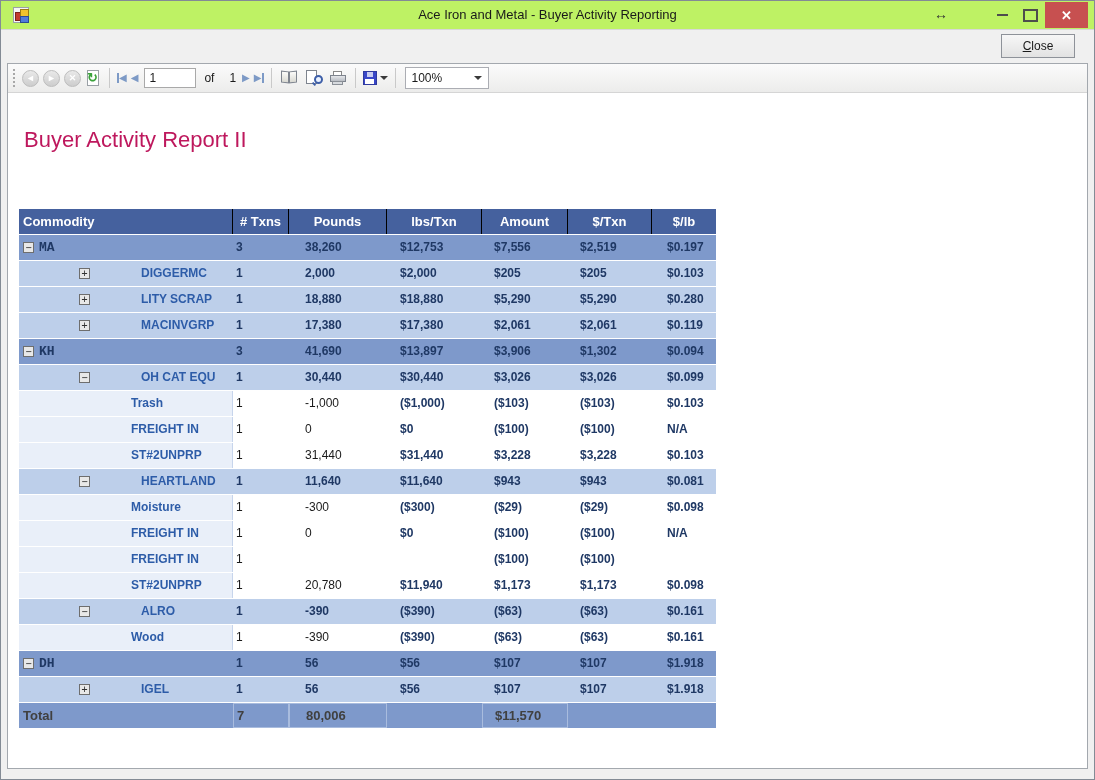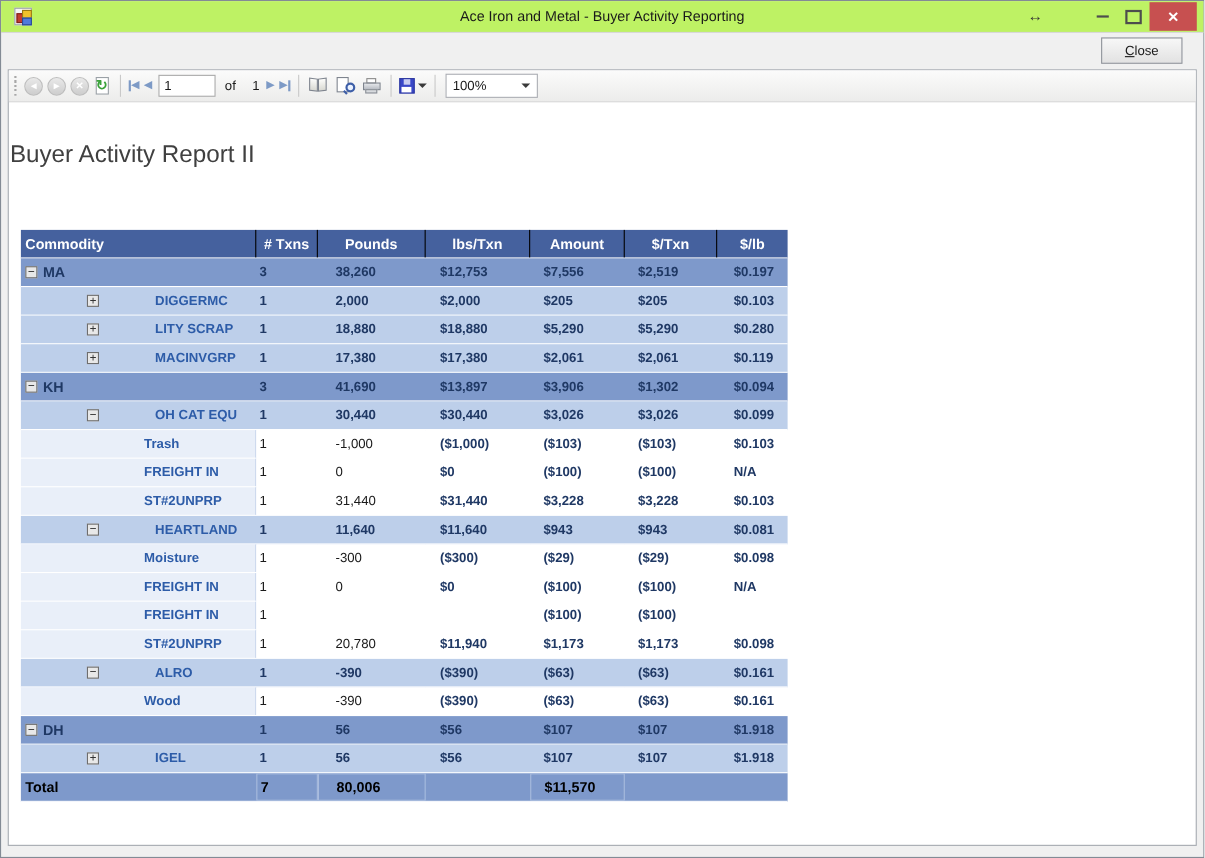--- a/index.html
+++ b/index.html
@@ -57,53 +57,53 @@
   .icon-print .tray{position:absolute;left:3px;top:10px;width:11px;height:4px;background:#D7DADE;border:1px solid #8B9097;box-sizing:border-box;}
   .icon-floppy{position:relative;width:14px;height:14px;}
   .icon-floppy .bodyf{position:absolute;inset:0;background:#3947C8;border:1px solid #2F3A9E;box-sizing:border-box;}
   .icon-floppy .shutter{position:absolute;left:4px;top:1px;width:6px;height:5px;background:#C8CCF0;}
   .icon-floppy .label{position:absolute;left:2px;bottom:1px;width:9px;height:5px;background:#FFF;}
   .caret{width:0;height:0;border-left:4px solid transparent;border-right:4px solid transparent;border-top:4px solid #3A3A3A;margin-left:3px;}
   .zoombox{width:84px;height:22px;border:1px solid #ABADB3;background:#FFF;display:flex;align-items:center;
            font-size:12px;color:#1A1A1A;padding:0 6px;box-sizing:border-box;justify-content:space-between;margin-left:4px;}
 
   
-  .report-title{position:absolute;left:1px;top:62px;font-size:22px;color:#404040;line-height:28px;}
+  .report-title{position:absolute;left:16px;top:62px;font-size:22px;color:#be185d;line-height:28px;}
   .rtable{position:absolute;left:11px;top:145px;width:697px;}
   .trow{display:grid;grid-template-columns:214px 56px 98px 95px 86px 84px 64px;height:25px;border-bottom:1px solid #FFF;
         font-size:12px;align-items:center;}
   .trow.header{background:#45619E;height:25px;}
   .trow.header .hc{color:#FFF;font-weight:bold;font-size:13px;text-align:center;height:25px;line-height:25px;
                    border-right:1px solid #000000;box-sizing:border-box;}
   .trow.header .hc:last-child{border-right:none;}
   .trow.header .hc:first-child{text-align:left;padding-left:4px;}
   .trow.group{background:#7E99CB;}
   .trow.sub{background:#BDCFEA;}
   .trow.detail .cell{background:#FFF;height:25px;line-height:25px;}
   .trow.detail .c0{background:#E9EFF9;border-right:1px solid #C7D5EC;box-sizing:border-box;}
   .cell{height:25px;line-height:25px;white-space:nowrap;overflow:hidden;}
   .c0{display:flex;align-items:center;}
   .toggle{width:11px;height:11px;border:1px solid #6E6E6E;background:#E8E8E8;color:#333;font-size:10px;line-height:9px;
           text-align:center;box-sizing:border-box;flex:0 0 auto;font-family:"DejaVu Sans Mono",monospace;}
   .group .c0{padding-left:4px;gap:5px;}
-  .group .lbl{color:#1F3864;font-weight:bold;font-size:13px;}
+  .group .lbl{color:#1F3864;font-weight:bold;font-size:13px;font-family:Liberation Mono, monospace;}
   .sub .c0{padding-left:60px;gap:5px;}
   .sub .lbl{color:#2D5CA8;font-weight:bold;margin-left:46px;}
   .detail .c0{padding-left:112px;}
   .detail .lbl{color:#2D5CA8;font-weight:bold;}
   .num{color:#1F3864;font-weight:bold;}
   .detail .plain{color:#1A1A1A;font-weight:normal;}
   .trow .cell:nth-child(2){padding-left:3px;}
   .trow .cell:nth-child(3){padding-left:16px;}
   .trow .cell:nth-child(4){padding-left:13px;}
   .trow .cell:nth-child(5){padding-left:12px;}
   .trow .cell:nth-child(6){padding-left:12px;}
   .trow .cell:nth-child(7){padding-left:15px;}
   .trow.total{background:#7E99CB;}
-  .trow.total .cell{color:#000000;font-weight:bold;font-size:13px;}
+  .trow.total .cell{color:#404040;font-weight:bold;font-size:13px;}
   .trow.total .c0{padding-left:4px;}
   .trow.total .boxed{border:1px solid #A9BCDE;box-sizing:border-box;height:25px;line-height:23px;}
 </style>
 </head>
 <body>
 
 <div class="window">
 
   <div class="titlebar">
     <div class="app-icon">

